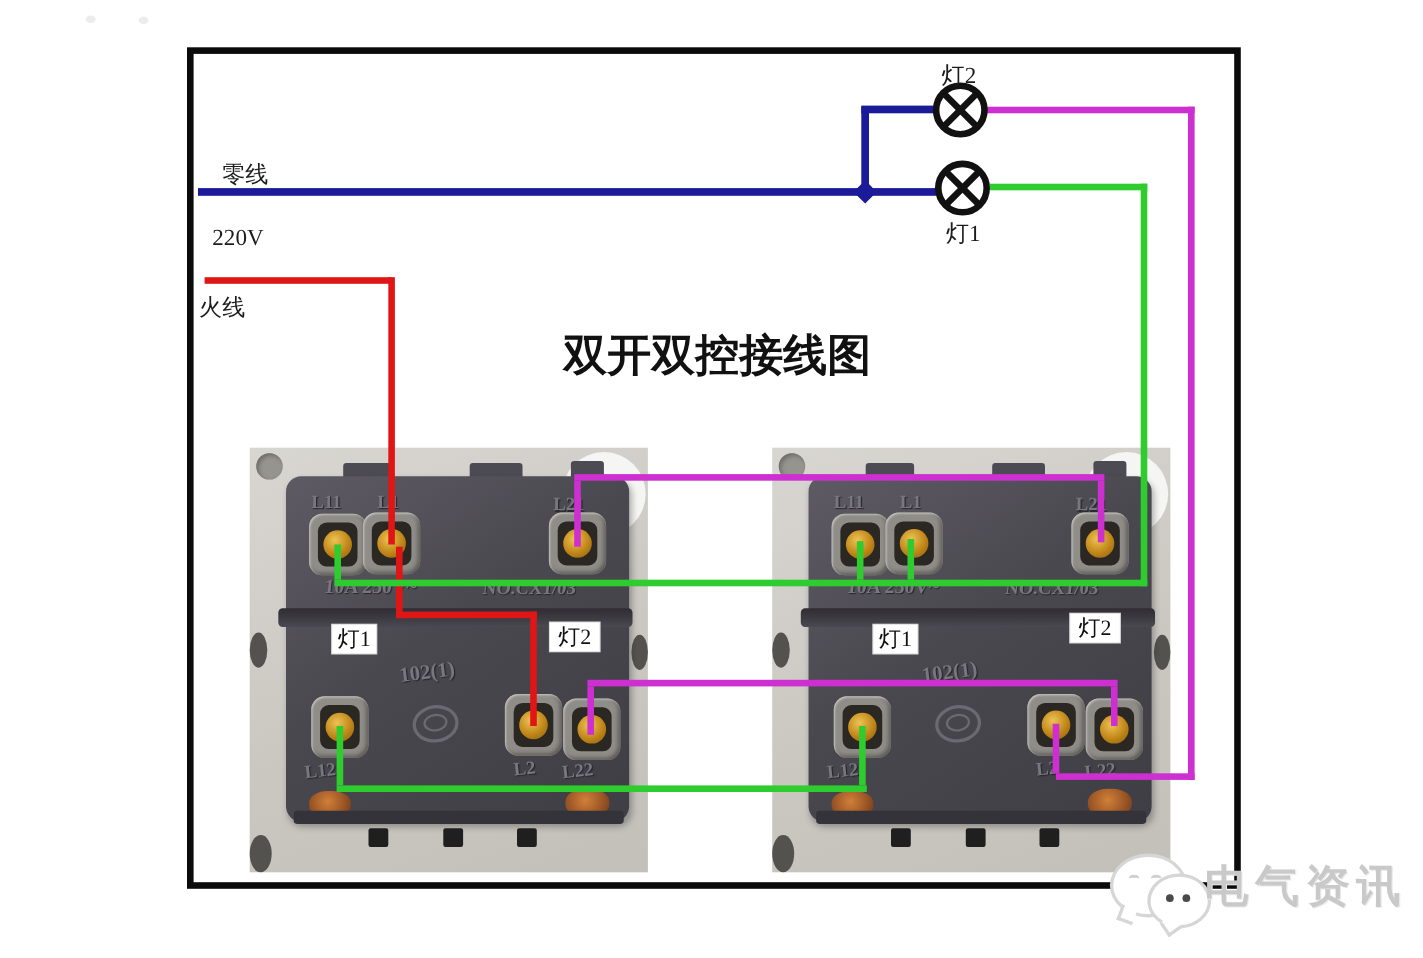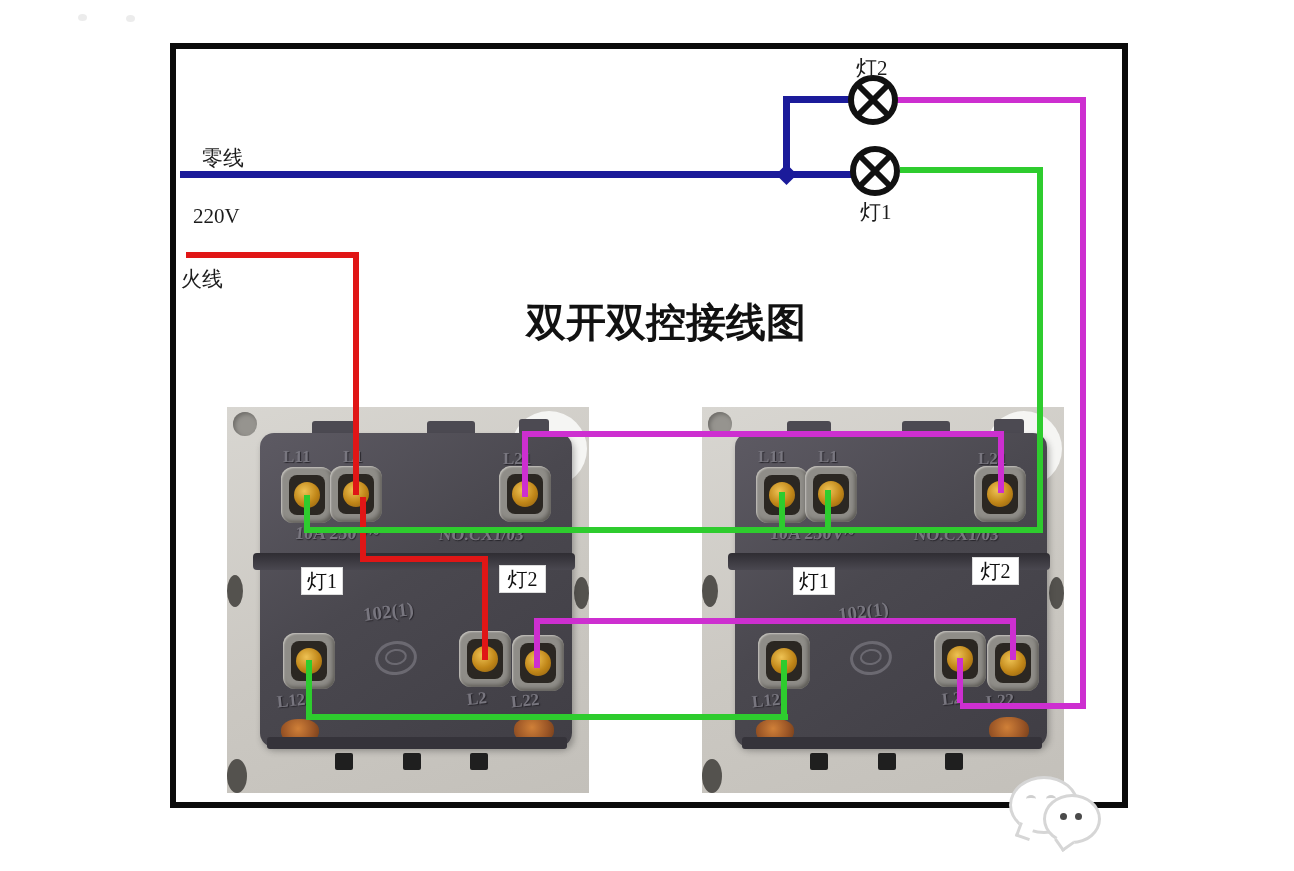--- a/index.html
+++ b/index.html
@@ -73,21 +73,21 @@
 <div class="stage">
 
   <div class="speck" style="left:78px;top:14px;width:9px;height:7px;"></div>
   <div class="speck" style="left:126px;top:15px;width:9px;height:7px;"></div>
 
   <div class="frame"></div>
 
   <div class="lbl" style="left:202px;top:144px;">零线</div>
   <div class="lbl" style="left:193px;top:204px;">220V</div>
   <div class="lbl" style="left:181px;top:265px;">火线</div>
-  <div class="title" style="left:526px;top:295px;">双开双控接线图</div>
+  <div class="title" style="left:512px;top:295px;">双开双控接线图</div>
   <div class="lbl" style="left:856px;top:54px;">灯2</div>
   <div class="lbl" style="left:860px;top:198px;">灯1</div>
 
   <div class="photo" style="left:227px;top:407px;">
     <div class="hl-circle"></div>
     <div class="screwhole"></div>
     <div class="oval" style="left:0;top:168px;width:16px;height:32px;"></div>
     <div class="oval" style="left:347px;top:170px;width:15px;height:32px;"></div>
     <div class="oval" style="left:0;top:352px;width:20px;height:34px;"></div>
     <div class="tab" style="left:85px;top:14px;width:44px;height:16px;"></div>
@@ -258,15 +258,16 @@
     <div class="bubble" style="left:14px;top:8px;width:64px;height:52px;">
       <div class="bubble-eye-caret" style="left:14px;top:16px;"></div>
       <div class="bubble-eye-caret" style="left:34px;top:16px;"></div>
     </div>
     <div class="bubble-tail" style="left:22px;top:56px;"></div>
     <div class="bubble" style="left:48px;top:26px;width:52px;height:44px;">
       <div class="bubble-eye-dot" style="left:14px;top:16px;"></div>
       <div class="bubble-eye-dot" style="left:29px;top:16px;"></div>
     </div>
     <div class="bubble-tail" style="left:62px;top:66px;transform:rotate(-35deg);"></div>
+    <div class="brand-text">电气资讯</div>
   </div>
 
 </div>
 
 </body></html>

